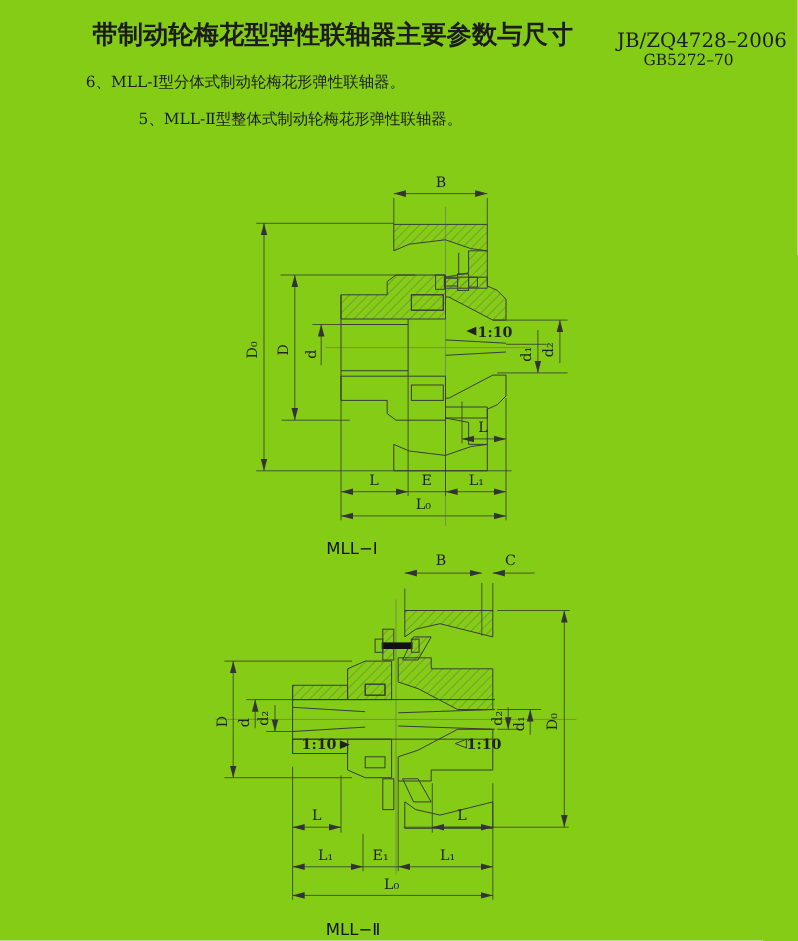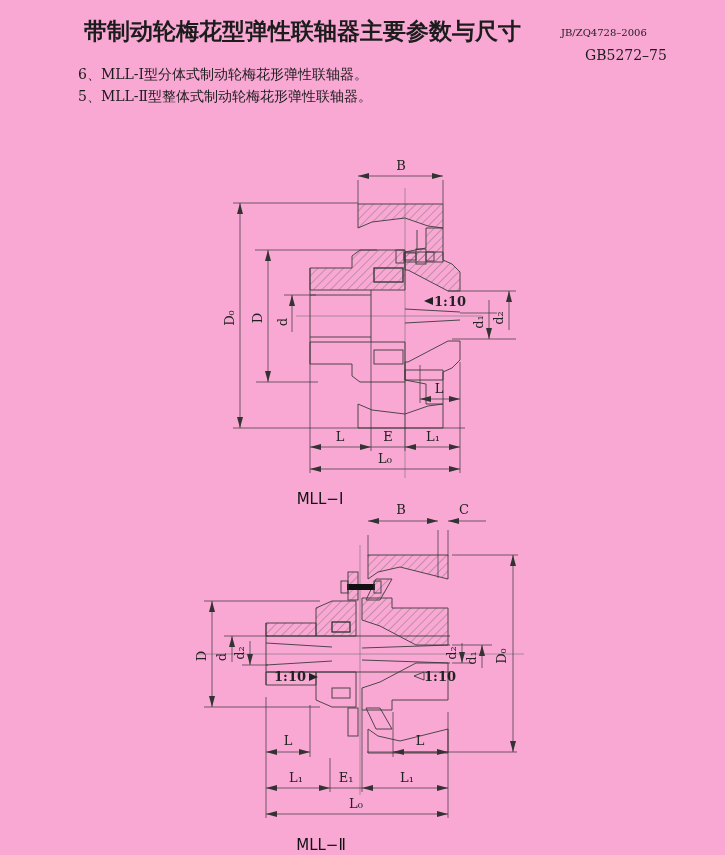--- a/index.html
+++ b/index.html
@@ -1,42 +1,42 @@
 <!DOCTYPE html>
 <html><head>
 <meta charset="utf-8">
 <style>
   html,body{margin:0;padding:0;background:#e8e8e8;}
-  #page{position:relative;width:725px;height:855px;background:#f9a8d4;overflow:hidden;
+  #page{position:relative;width:725px;height:855px;background:#84cc16;overflow:hidden;
         font-family:"Liberation Sans",sans-serif;color:#1c1c1c;}
   .abs{position:absolute;}
   #title{left:84px;top:16px;width:450px;font-weight:bold;font-size:23px;letter-spacing:0px;
          font-family:"Liberation Sans",sans-serif;white-space:nowrap;}
-  #std1{left:561px;top:27px;font-size:10px;font-family:"DejaVu Serif",serif;white-space:nowrap;}
+  #std1{left:561px;top:27px;font-size:18px;font-family:"DejaVu Serif",serif;white-space:nowrap;}
   #std2{left:585px;top:47px;font-size:14px;font-family:"DejaVu Serif",serif;white-space:nowrap;}
   .note{left:78px;font-size:14px;font-family:"DejaVu Serif",serif;white-space:nowrap;}
   #note1{top:66px;}
-  #note2{top:88px;}
+  #note2{top:100px;margin-left:48px;}
   svg{position:absolute;left:0;top:0;}
   .ol{stroke:#3a3a3a;stroke-width:0.9;fill:none;}
   .olh{stroke:#3a3a3a;stroke-width:0.9;}
   .tl{stroke:#6a6a6a;stroke-width:0.55;fill:none;}
   .dim{stroke:#333333;stroke-width:0.7;fill:none;}
   text.dl{font-family:"DejaVu Serif",serif;font-size:13px;fill:#222;}
   text.tp{font-family:"DejaVu Serif",serif;font-size:13px;font-weight:bold;fill:#222;}
   text.cap{font-family:"DejaVu Sans",sans-serif;font-size:15px;fill:#111;}
 </style>
 </head>
 <body>
 
 <div id="page">
 
   <div class="abs" id="title">带制动轮梅花型弹性联轴器主要参数与尺寸</div>
   <div class="abs" id="std1">JB/ZQ4728–2006</div>
-  <div class="abs" id="std2">GB5272–75</div>
+  <div class="abs" id="std2">GB5272–70</div>
   <div class="abs note" id="note1">6、MLL-Ⅰ型分体式制动轮梅花形弹性联轴器。</div>
   <div class="abs note" id="note2">5、MLL-Ⅱ型整体式制动轮梅花形弹性联轴器。</div>
 
   <svg width="725" height="855" viewBox="0 0 725 855">
     <defs>
       <pattern id="h1" patternUnits="userSpaceOnUse" width="6" height="6" patternTransform="rotate(45)">
         <line x1="0" y1="0" x2="0" y2="6" stroke="#5a5a5a" stroke-width="0.7"></line>
       </pattern>
       <pattern id="hx" patternUnits="userSpaceOnUse" width="5" height="5">
         <path d="M0,0 L5,5 M5,0 L0,5" stroke="#5a5a5a" stroke-width="0.6" fill="none"></path>

